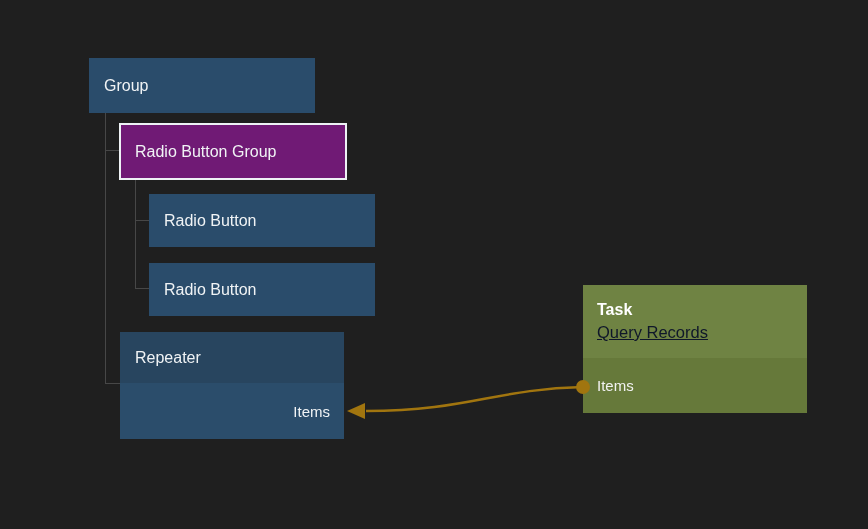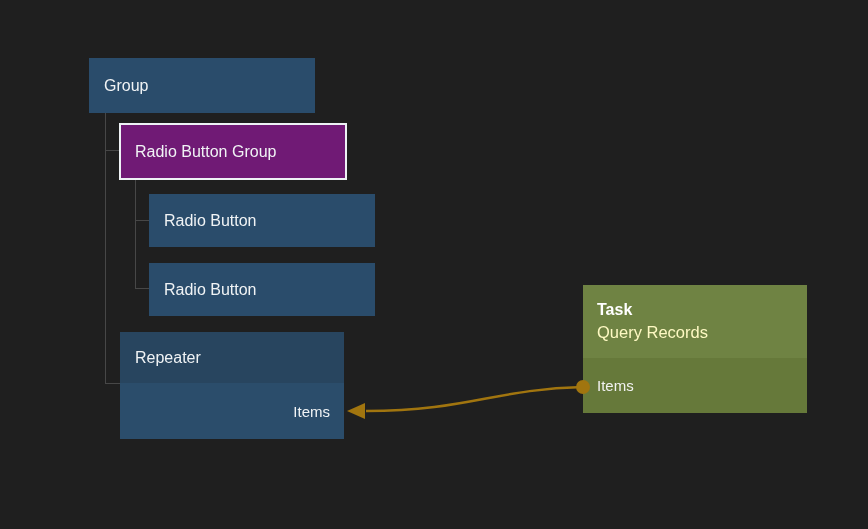--- a/index.html
+++ b/index.html
@@ -83,23 +83,24 @@
     padding-left: 14px;
     box-sizing: border-box;
   }
   .task-title {
     color: #ffffff;
     font-size: 16px;
     font-weight: 700;
     line-height: 22px;
   }
   .task-subtitle {
-    color: #fef9c3;
+    color: #0f172a;
     font-size: 16.5px;
     line-height: 23px;
+    text-decoration: underline;
   }
   .task-port-row {
     height: 55px;
     background: #66793a;
     display: flex;
     align-items: center;
     padding-left: 14px;
     color: #f2f2f2;
     font-size: 15px;
   }

